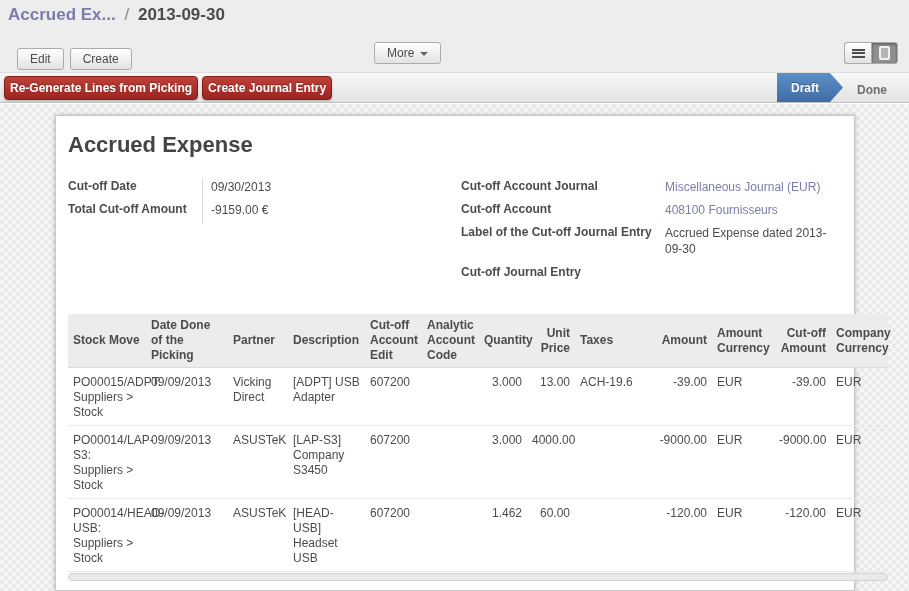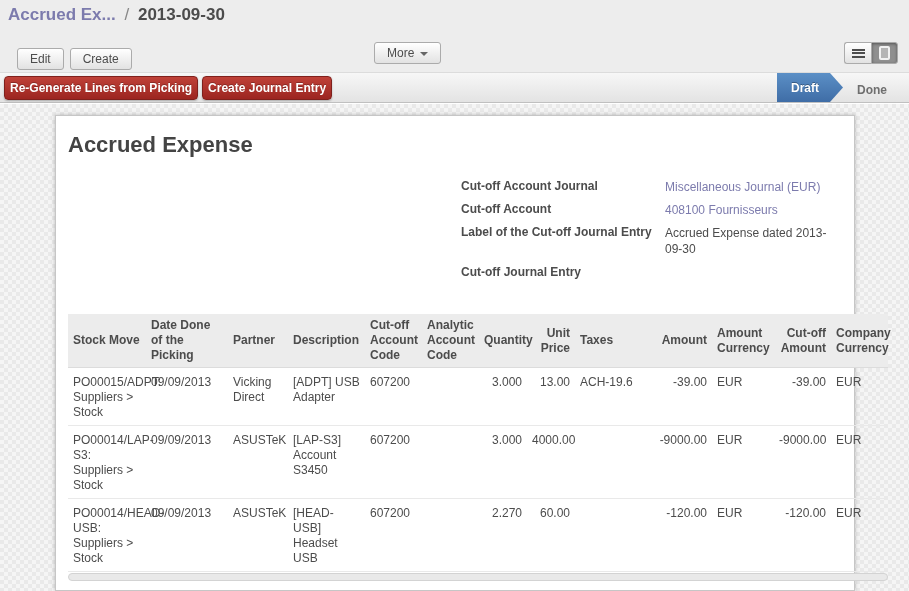--- a/index.html
+++ b/index.html
@@ -114,20 +114,30 @@
   <div class="statusbar">
     <div class="state-active">Draft</div>
     <div class="state-inactive">Done</div>
   </div>
 </div>
 
 <div class="content">
   <div class="sheet">
     <div class="sheet-title">Accrued Expense</div>
 
+    <div class="fgroup fgroup-left">
+      <div class="frow">
+        <div class="flabel">Cut-off Date</div>
+        <div class="fval">09/30/2013</div>
+      </div>
+      <div class="frow">
+        <div class="flabel">Total Cut-off Amount</div>
+        <div class="fval">-9159.00 €</div>
+      </div>
+    </div>
 
     <div class="fgroup fgroup-right">
       <div class="frow">
         <div class="flabel">Cut-off Account Journal</div>
         <div class="fval link">Miscellaneous Journal (EUR)</div>
       </div>
       <div class="frow">
         <div class="flabel">Cut-off Account</div>
         <div class="fval link">408100 Fournisseurs</div>
       </div>
@@ -142,21 +152,21 @@
     </div>
 
     <div class="tablewrap">
       <table>
         <thead>
             <tr>
               <th class="al-l" style="width: 78px;">Stock Move</th>
               <th class="al-l" style="width: 82px;">Date Done of the Picking</th>
               <th class="al-l" style="width: 60px;">Partner</th>
               <th class="al-l" style="width: 77px;">Description</th>
-              <th class="al-l" style="width: 57px;">Cut-off Account Code</th>
+              <th class="al-l" style="width: 57px;">Cut-off Account Edit</th>
               <th class="al-l" style="width: 57px;">Analytic Account Code</th>
               <th class="al-r" style="width: 48px;">Quantity</th>
               <th class="al-r" style="width: 48px;">Unit Price</th>
               <th class="al-l" style="width: 73px;">Taxes</th>
               <th class="al-r" style="width: 64px;">Amount</th>
               <th class="al-l" style="width: 62px;">Amount Currency</th>
               <th class="al-r" style="width: 57px;">Cut-off Amount</th>
               <th class="al-l" style="width: 57px;">Company Currency</th>
             </tr>
           </thead>
@@ -173,39 +183,39 @@
               <td class="al-l">ACH-19.6</td>
               <td class="al-r">-39.00</td>
               <td class="al-l">EUR</td>
               <td class="al-r">-39.00</td>
               <td class="al-l">EUR</td>
             </tr>
             <tr>
               <td class="al-l">PO00014/LAP-S3: Suppliers &gt; Stock</td>
               <td class="al-l">09/09/2013</td>
               <td class="al-l">ASUSTeK</td>
-              <td class="al-l">[LAP-S3] Account S3450</td>
+              <td class="al-l">[LAP-S3] Company S3450</td>
               <td class="al-l">607200</td>
               <td class="al-l"></td>
               <td class="al-r">3.000</td>
               <td class="al-r">4000.00</td>
               <td class="al-l"></td>
               <td class="al-r">-9000.00</td>
               <td class="al-l">EUR</td>
               <td class="al-r">-9000.00</td>
               <td class="al-l">EUR</td>
             </tr>
             <tr>
               <td class="al-l">PO00014/HEAD-USB: Suppliers &gt; Stock</td>
               <td class="al-l">09/09/2013</td>
               <td class="al-l">ASUSTeK</td>
               <td class="al-l">[HEAD-USB] Headset USB</td>
               <td class="al-l">607200</td>
               <td class="al-l"></td>
-              <td class="al-r">2.270</td>
+              <td class="al-r">1.462</td>
               <td class="al-r">60.00</td>
               <td class="al-l"></td>
               <td class="al-r">-120.00</td>
               <td class="al-l">EUR</td>
               <td class="al-r">-120.00</td>
               <td class="al-l">EUR</td>
             </tr>
           </tbody>
       </table>
       <div class="hscroll"></div>

